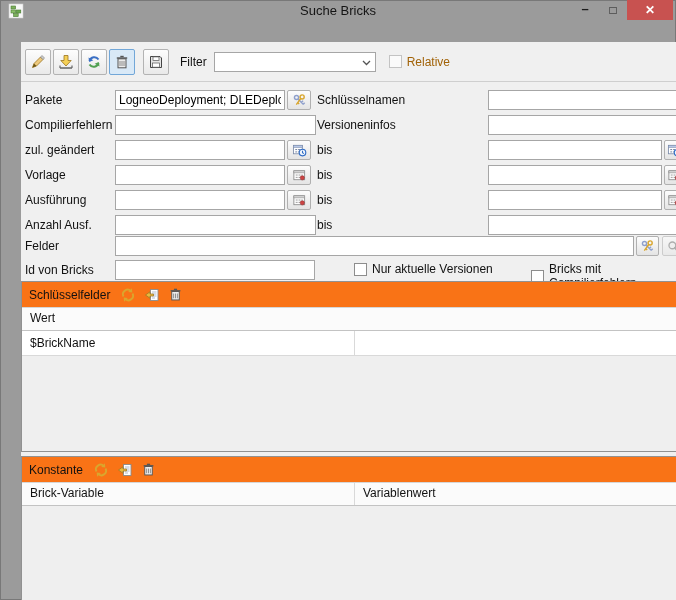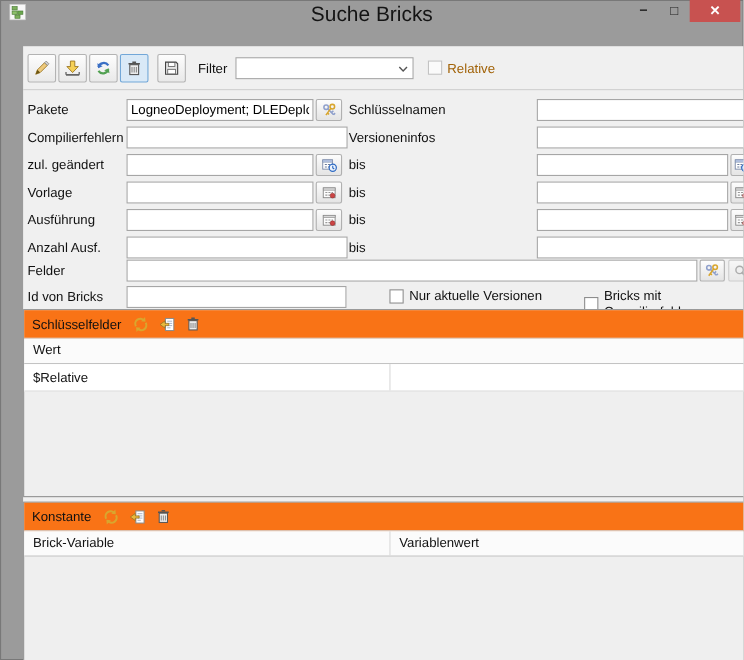--- a/index.html
+++ b/index.html
@@ -1,21 +1,21 @@
 <!DOCTYPE html>
 <html><head>
 <meta charset="utf-8">
 <style>
   html,body{margin:0;padding:0;}
   body{width:676px;height:600px;font-family:"Liberation Sans",sans-serif;font-size:12px;color:#111;}
   .window{position:relative;width:676px;height:600px;background:#9b9b9b;box-shadow:inset 0 0 0 1px #787878;overflow:hidden;}
   
   .titlebar{position:absolute;left:0;top:0;right:0;height:22px;}
   .win-icon{position:absolute;left:8px;top:3px;width:16px;height:16px;}
-  .title{position:absolute;left:50%;top:3px;transform:translateX(-50%);font-size:19px;color:#141414;white-space:nowrap;}
+  .title{position:absolute;left:50%;top:3px;transform:translateX(-50%);font-size:13px;color:#141414;white-space:nowrap;}
   .controls{position:absolute;right:3px;top:0;height:20px;display:flex;align-items:stretch;}
   .ctl{display:flex;align-items:center;justify-content:center;color:#1c1c1c;cursor:default;}
   .ctl.min{width:28px;font-size:13px;font-weight:bold;padding-bottom:4px;}
   .ctl.max{width:28px;font-size:12px;}
   .ctl.close{width:46px;background:#c85250;color:#fff;font-size:12px;font-weight:bold;}
   
   .client{position:absolute;left:21px;top:22px;width:664px;height:570px;background:#f0f0f0;margin-top:20px;}
   
   .toolbar{position:absolute;left:0;top:0;right:0;height:40px;display:flex;align-items:center;padding-left:4px;border-bottom:1px solid #cfcfcf;box-sizing:border-box;}
   .tbtn{width:26px;height:26px;margin-right:2px;border:1px solid #b3b3b3;background:linear-gradient(#fdfdfd,#e9e9e9);display:flex;align-items:center;justify-content:center;padding:0;border-radius:2px;}
@@ -321,21 +321,21 @@
               <path d="M6.3 2.5 h3.4" stroke="#555" stroke-width="1.4"></path>
               <path d="M6 7 v5 M8 7 v5 M10 7 v5" stroke="#8a8a8a" stroke-width="1"></path>
             </svg>
           </span>
         </button>
       </div>
       <div class="thead">
         <div class="c2">Wert</div>
       </div>
       <div class="trow">
-        <div class="c1">$Relative</div>
+        <div class="c1">$BrickName</div>
         <div class="c2"></div>
       </div>
     </div>
 
     <div class="panel" style="top:414px;height:156px">
       <div class="phead">
         <span class="ptitle">Konstante</span>
         <button class="pbtn">
           <span class="icon">
             <svg width="16" height="16" viewBox="0 0 16 16">

